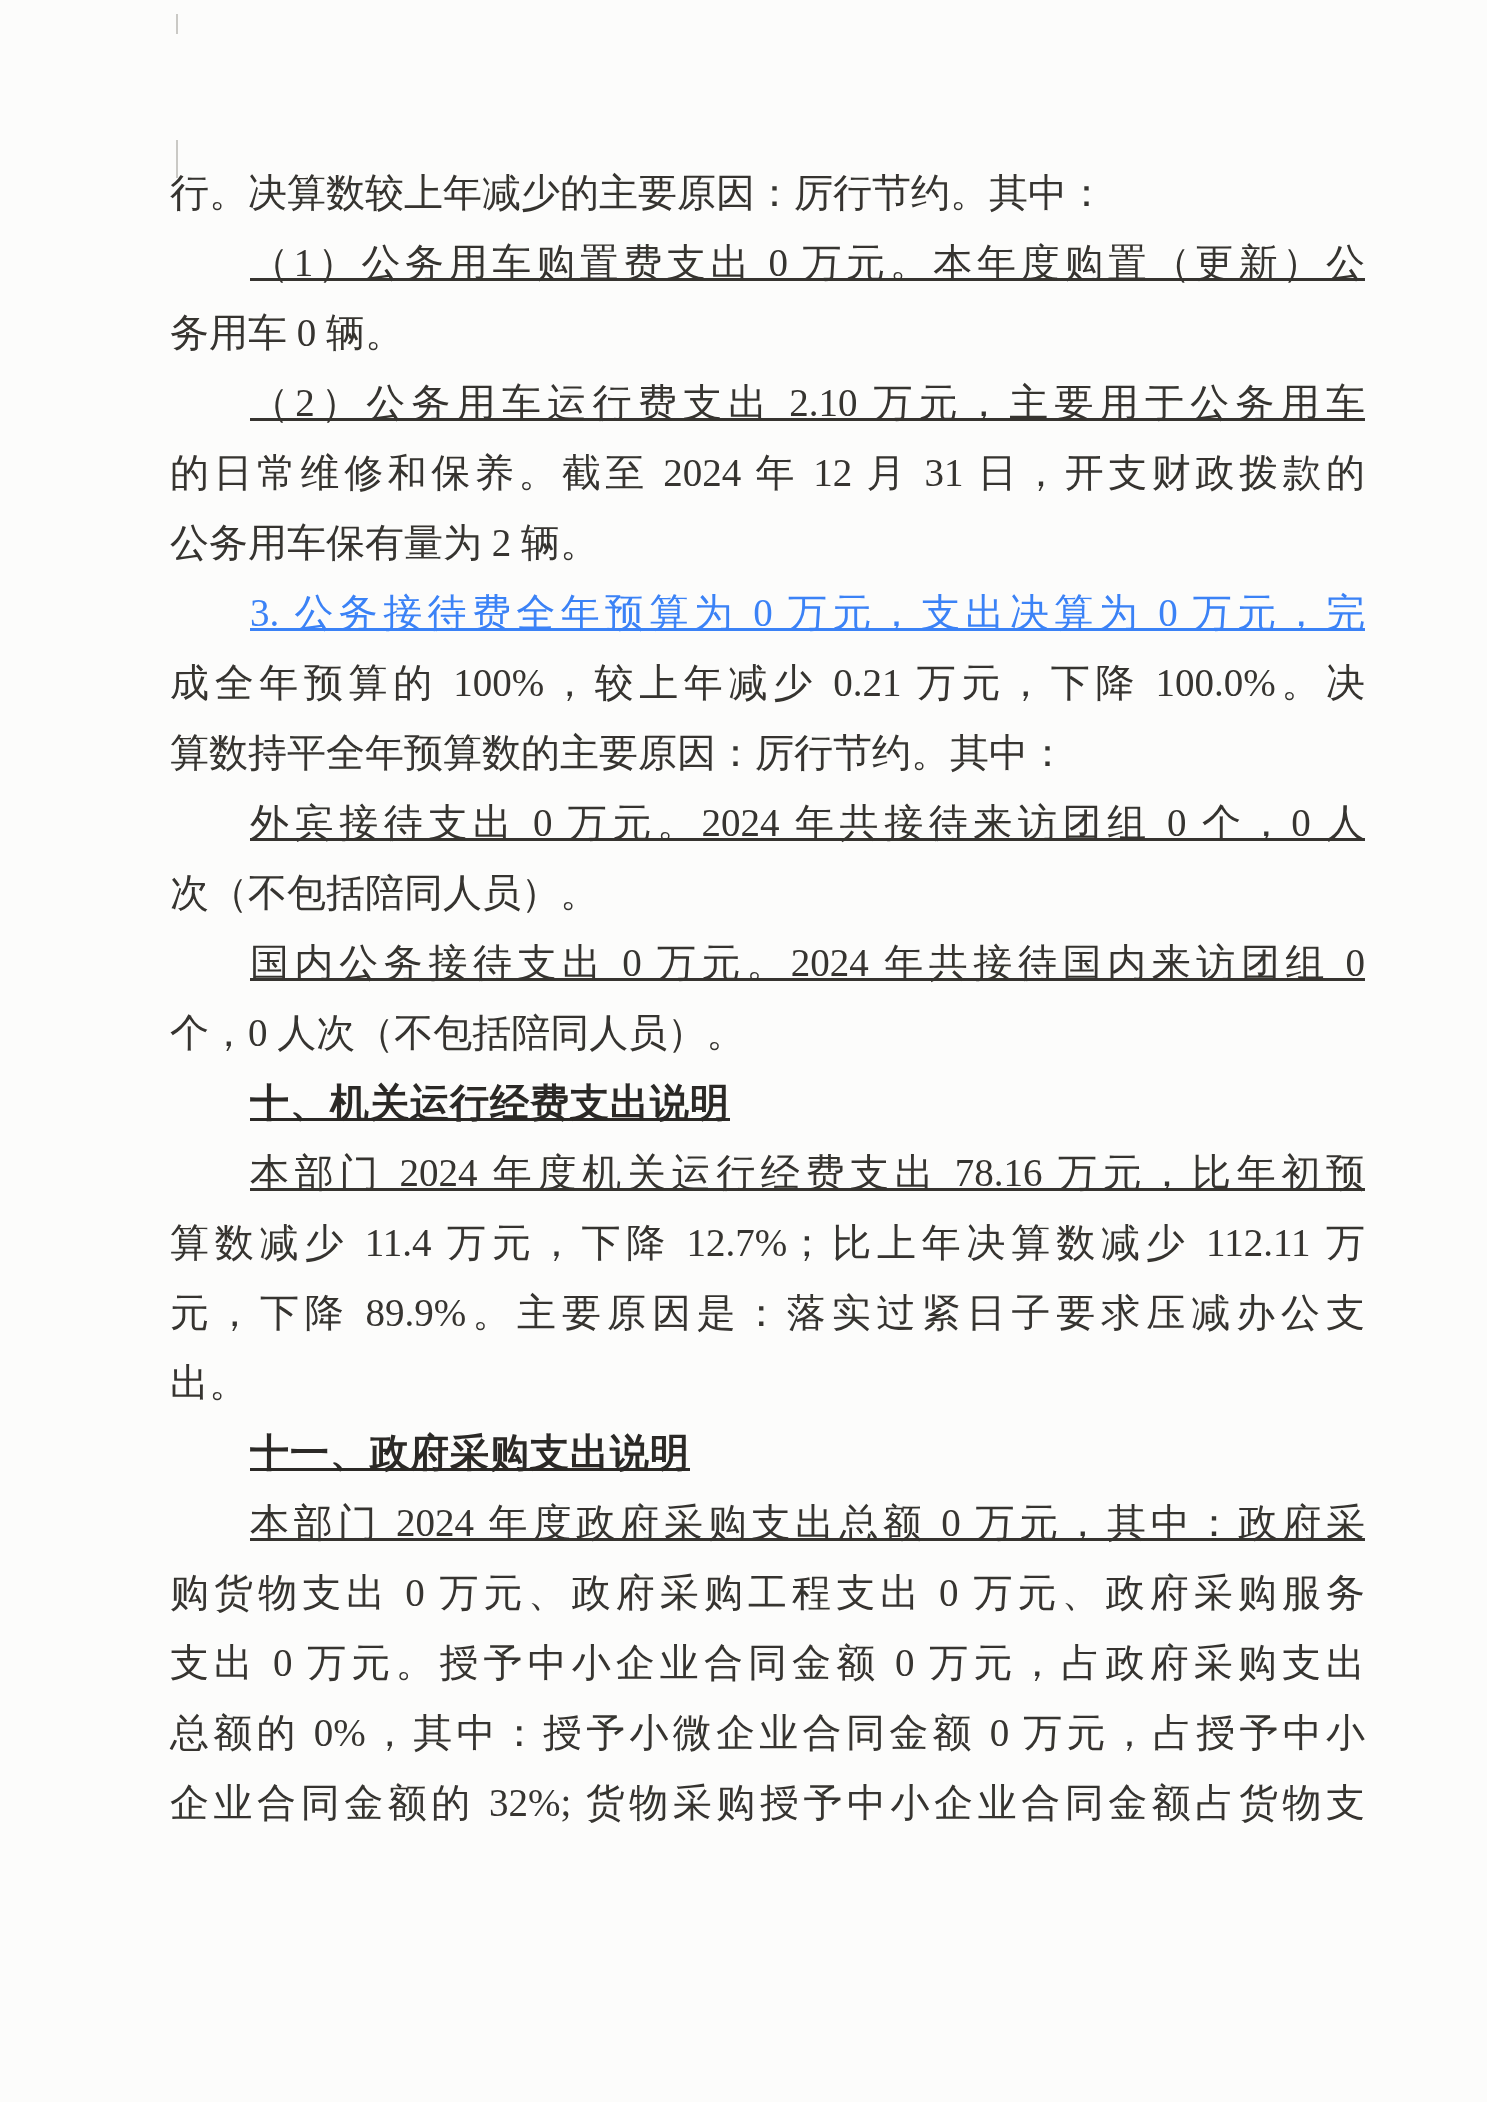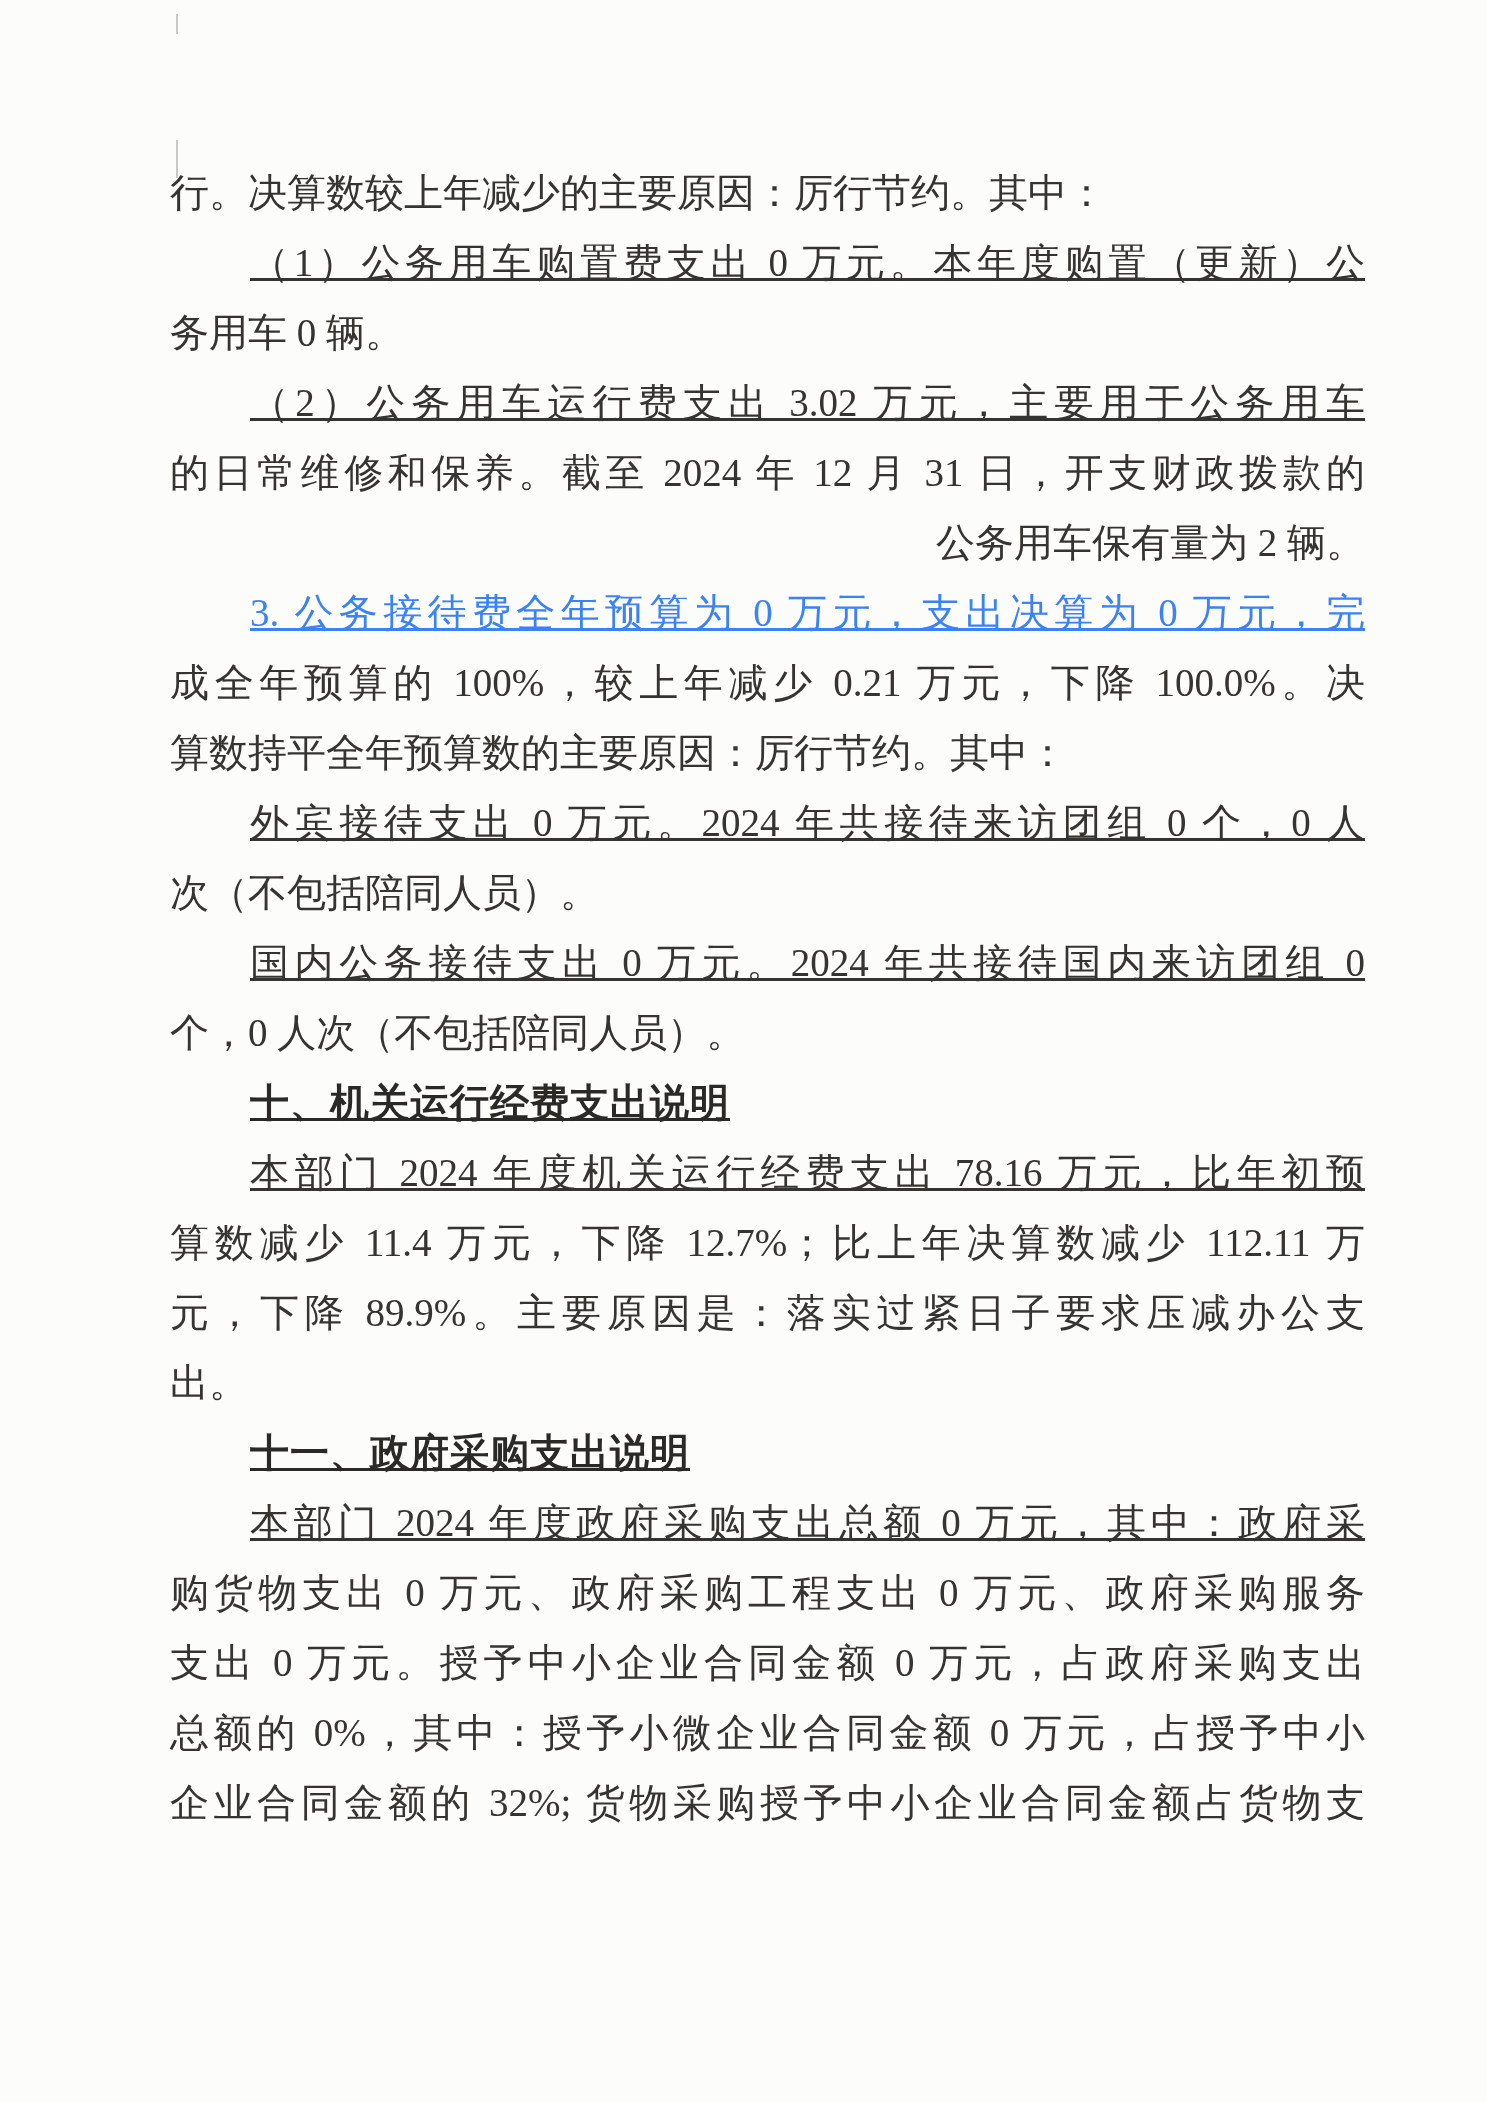--- a/index.html
+++ b/index.html
@@ -61,23 +61,23 @@
 </head>
 <body>
 
 <div class="page" style="background: rgb(252, 252, 251);">
   <div class="scan-mark top-tick"></div>
   <div class="scan-mark margin-tick"></div>
   <div class="doc-body">
       <div class="line" style="color: rgb(54, 52, 48);">行。决算数较上年减少的主要原因：厉行节约。其中：</div>
       <div class="line indent justify" style="color: rgb(54, 52, 48);">（1）公务用车购置费支出 0 万元。本年度购置（更新）公</div>
       <div class="line" style="color: rgb(54, 52, 48);">务用车 0 辆。</div>
-      <div class="line indent justify" style="color: rgb(54, 52, 48);">（2）公务用车运行费支出 3.02 万元，主要用于公务用车</div>
+      <div class="line indent justify" style="color: rgb(54, 52, 48);">（2）公务用车运行费支出 2.10 万元，主要用于公务用车</div>
       <div class="line justify" style="color: rgb(54, 52, 48);">的日常维修和保养。截至 2024 年 12 月 31 日，开支财政拨款的</div>
-      <div class="line" style="color: rgb(54, 52, 48); text-align: right;">公务用车保有量为 2 辆。</div>
+      <div class="line" style="color: rgb(54, 52, 48);">公务用车保有量为 2 辆。</div>
       <div class="line indent justify" style="color: #3b82f6;">3. 公务接待费全年预算为 0 万元，支出决算为 0 万元，完</div>
       <div class="line justify" style="color: rgb(54, 52, 48);">成全年预算的 100%，较上年减少 0.21 万元，下降 100.0%。决</div>
       <div class="line" style="color: rgb(54, 52, 48);">算数持平全年预算数的主要原因：厉行节约。其中：</div>
       <div class="line indent justify" style="color: rgb(54, 52, 48);">外宾接待支出 0 万元。2024 年共接待来访团组 0 个，0 人</div>
       <div class="line" style="color: rgb(54, 52, 48);">次（不包括陪同人员）。</div>
       <div class="line indent justify" style="color: rgb(54, 52, 48);">国内公务接待支出 0 万元。2024 年共接待国内来访团组 0</div>
       <div class="line" style="color: rgb(54, 52, 48);">个，0 人次（不包括陪同人员）。</div>
       <div class="line indent heading" style="color: rgb(43, 41, 38);">十、机关运行经费支出说明</div>
       <div class="line indent justify" style="color: rgb(54, 52, 48);">本部门 2024 年度机关运行经费支出 78.16 万元，比年初预</div>
       <div class="line justify" style="color: rgb(54, 52, 48);">算数减少 11.4 万元，下降 12.7%；比上年决算数减少 112.11 万</div>

